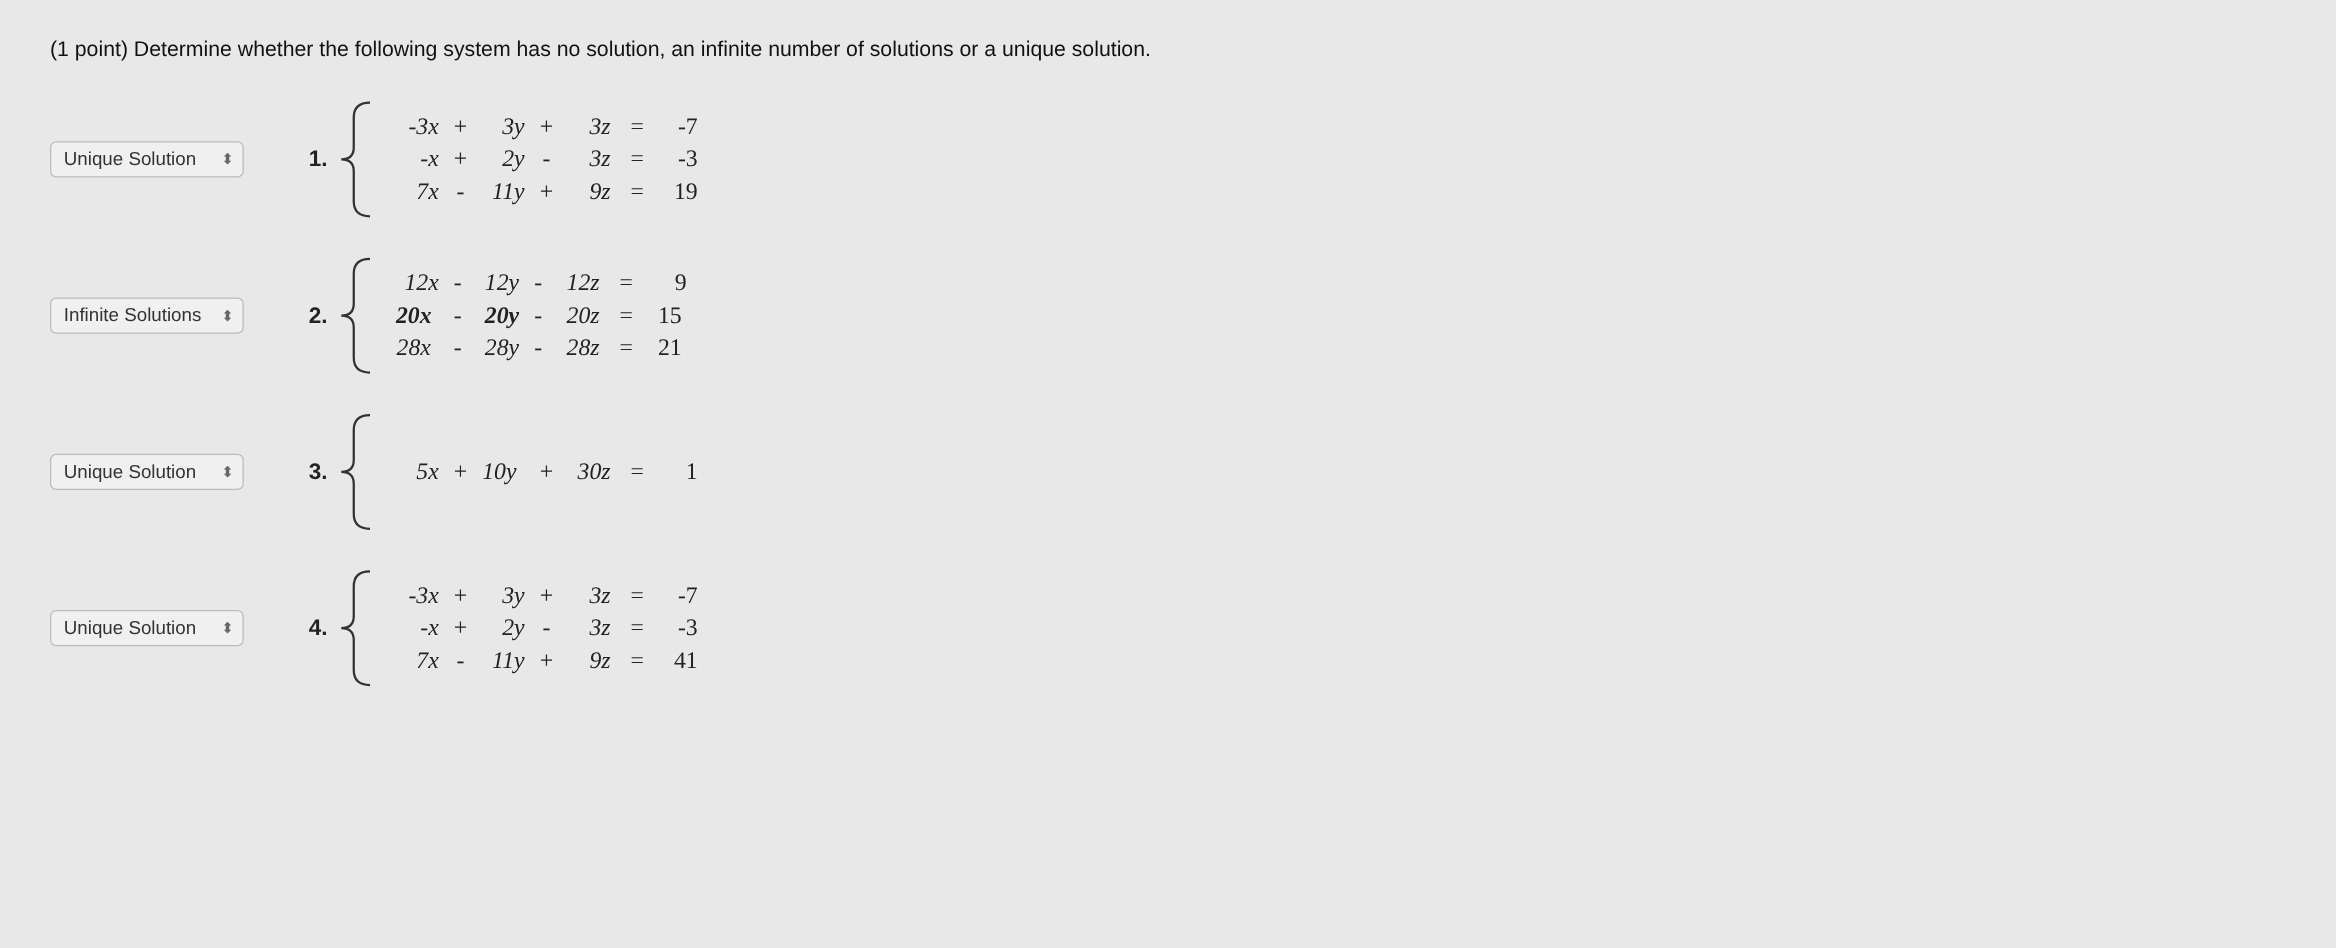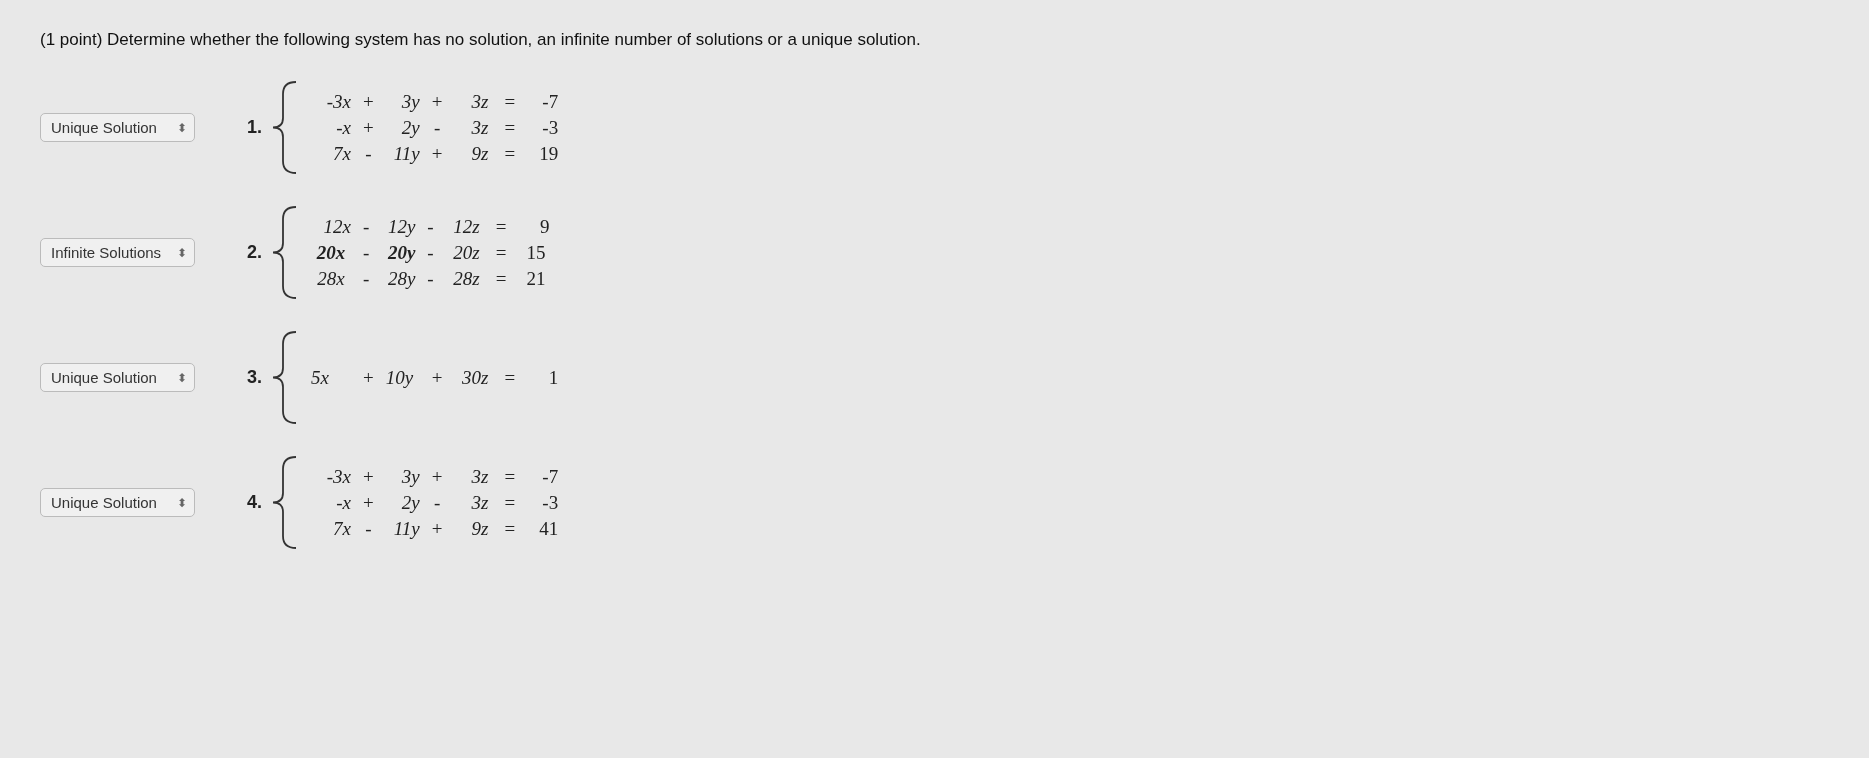--- a/index.html
+++ b/index.html
@@ -190,21 +190,21 @@
           <div class="select-container"><select><option value="Unique Solution">Unique Solution</option><option value="Infinite Solutions">Infinite Solutions</option><option value="No Solution">No Solution</option></select></div>
         </div>
         <span class="problem-number" style="font-weight: bold; font-family: Arial, sans-serif; font-size: 18px; margin-left: 12px; margin-right: 4px; min-width: 30px; text-align: right;">3.</span>
         <div class="brace-system" style="display: flex; align-items: center;">
           <svg width="30" height="95" viewBox="0 0 30 95" style="margin-right: 6px;">
             <path d="M25,2 Q12,2 12,14 L12,38 Q12,47.5 2,47.5 Q12,47.5 12,57 L12,81 Q12,93 25,93" stroke="#333" stroke-width="1.8" fill="none"></path>
           </svg>
           <table class="eq-table" style="border-collapse: collapse; font-family: &quot;Times New Roman&quot;, Georgia, serif; font-size: 19px;">
             <tbody>
               <tr>
-                <td style="font-style: italic; text-align: left; min-width: 48px;">5<i>x</i></td>
+                <td style="font-style: italic; text-align: right; min-width: 48px;">5<i>x</i></td>
                 <td class="op" style="font-style: normal; text-align: center; padding: 2px 8px;">+</td>
                 <td style="font-style: italic; text-align: left; min-width: 42px;">10<i>y</i></td>
                 <td class="op" style="font-style: normal; text-align: center; padding: 2px 8px;">+</td>
                 <td style="font-style: italic; text-align: right; min-width: 42px;">30<i>z</i></td>
                 <td class="op" style="font-style: normal; text-align: center; padding: 2px 12px;">=</td>
                 <td style="font-style: normal; text-align: right; min-width: 35px;">1</td>
               </tr>
             </tbody>
           </table>
         </div>

